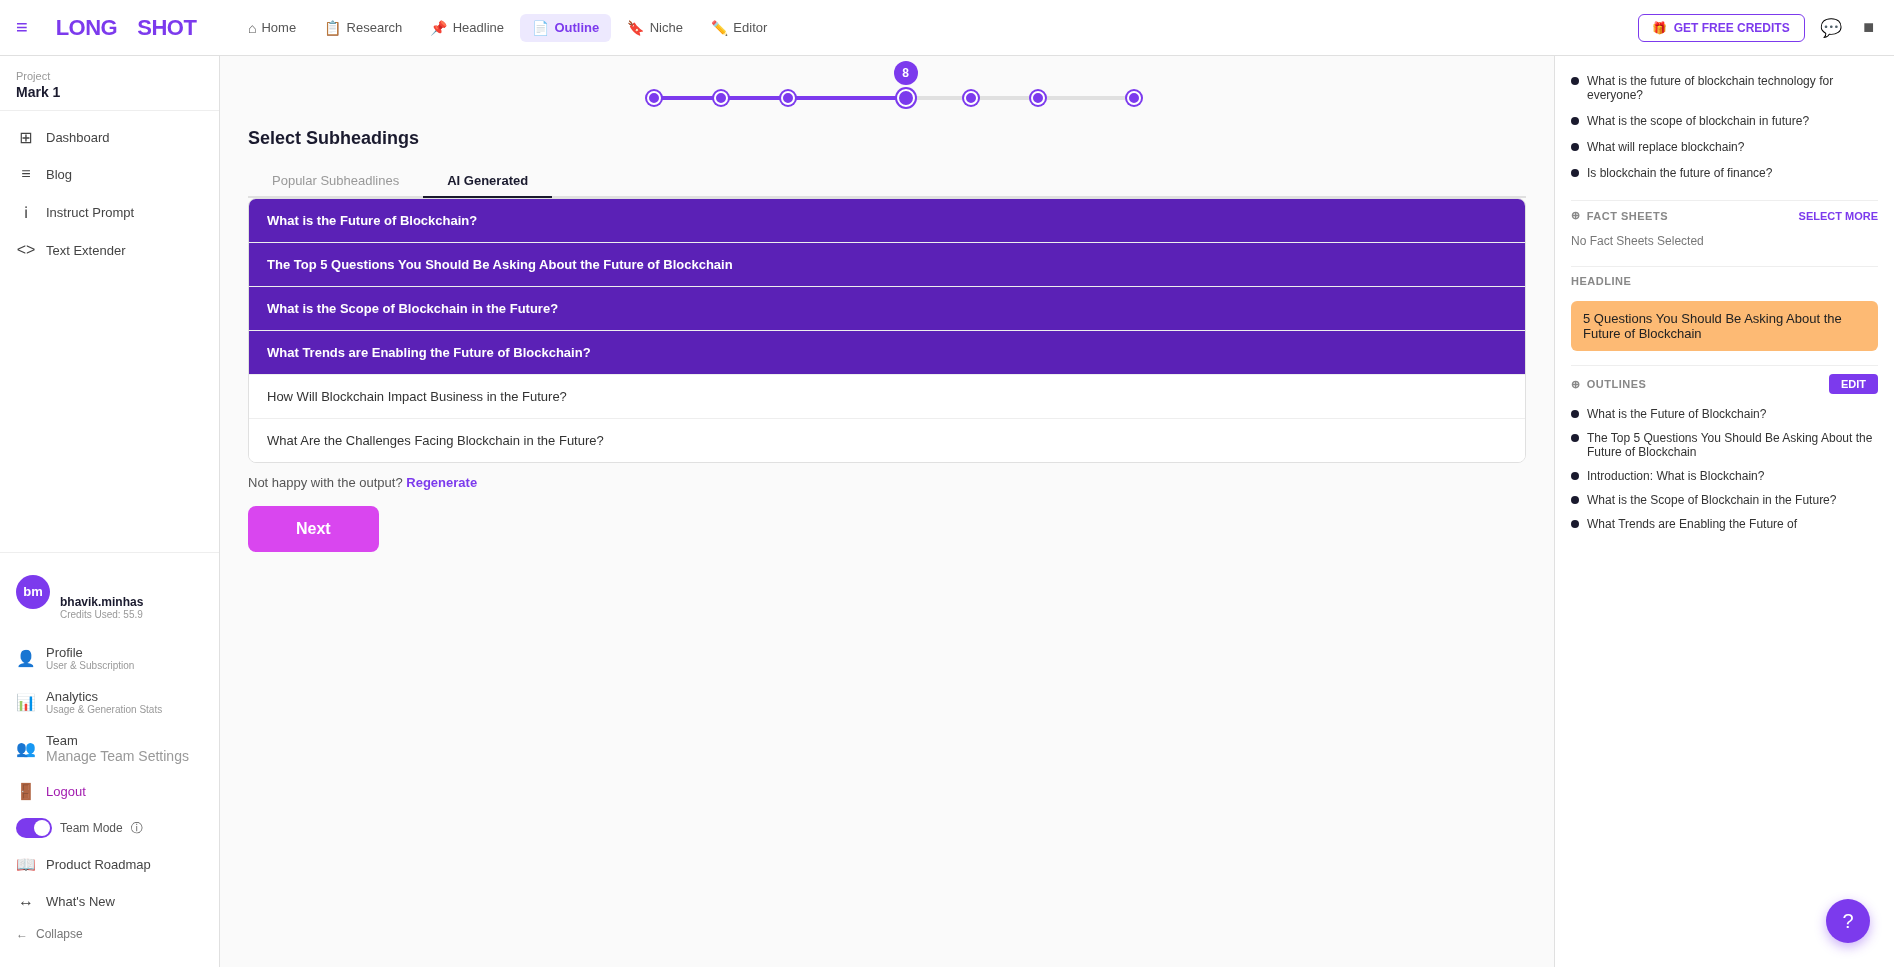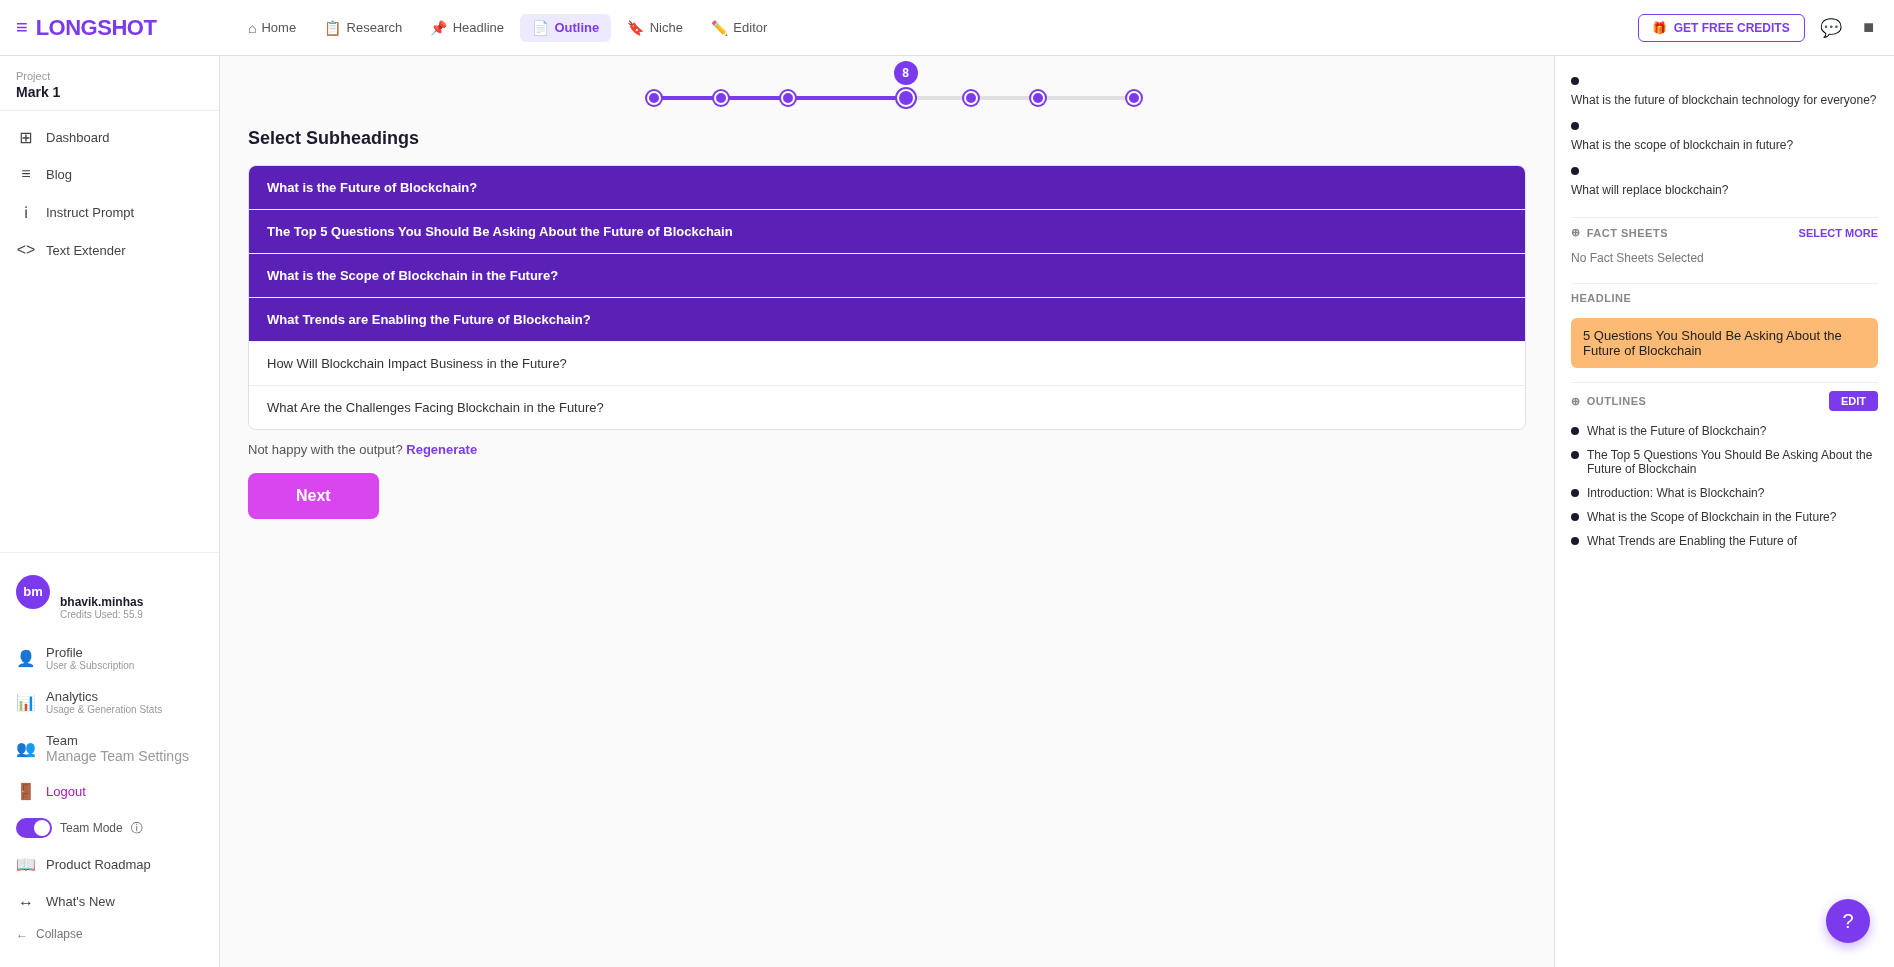--- a/index.html
+++ b/index.html
@@ -7,21 +7,21 @@
 
     
     .top-nav {
       display: flex; align-items: center; background: #fff;
       border-bottom: 1px solid #e0e0e0; height: 56px; padding: 0 16px;
       flex-shrink: 0; position: relative; z-index: 10;
     }
     .logo-area { display: flex; align-items: center; width: 220px; gap: 8px; }
     .logo-icon { color: #7c3aed; font-size: 20px; }
     .logo-text { font-size: 22px; font-weight: 800; color: #1a1a2e; letter-spacing: -0.5px; }
-    .logo-text span { color: #7c3aed; }
+    .logo-text span { color: #7c3aed; margin-left: 20px; }
     .nav-links { display: flex; align-items: center; gap: 4px; flex: 1; }
     .nav-item {
       display: flex; align-items: center; gap: 5px; padding: 6px 12px;
       border-radius: 6px; cursor: pointer; font-size: 13px; color: #555;
       text-decoration: none;
     }
     .nav-item.active { background: #ede9fe; color: #7c3aed; font-weight: 600; }
     .nav-icon { font-size: 14px; }
     .top-right { display: flex; align-items: center; gap: 12px; margin-left: auto; }
     .credits-btn {
@@ -108,21 +108,21 @@
       margin-top: 16px; background: #d946ef; color: #fff; border: none;
       padding: 14px 48px; border-radius: 8px; font-size: 16px; font-weight: 700;
       cursor: pointer;
     }
 
     
     .right-panel {
       width: 340px; background: #fff; border-left: 1px solid #e0e0e0;
       overflow-y: auto; padding: 12px 16px; flex-shrink: 0;
     }
-    .panel-question-item { display: flex; align-items: flex-start; gap: 8px; padding: 6px 0; font-size: 12px; color: #333; flex-direction: column; }
+    .panel-question-item { display: flex; align-items: flex-start; gap: 8px; padding: 6px 0; font-size: 12px; color: #333; }
     .bullet-dot { width: 8px; height: 8px; border-radius: 50%; background: #1a1a2e; flex-shrink: 0; margin-top: 3px; }
     .panel-section { margin-top: 14px; }
     .panel-section-header { display: flex; align-items: center; justify-content: space-between; padding: 8px 0; border-top: 1px solid #eee; }
     .panel-section-label { font-size: 11px; font-weight: 700; color: #888; letter-spacing: 0.5px; display: flex; align-items: center; gap: 6px; }
     .panel-section-action { font-size: 11px; color: #7c3aed; font-weight: 600; cursor: pointer; }
     .panel-section-content { font-size: 12px; color: #777; padding: 4px 0; }
     .panel-headline-box { background: #fdba74; border-radius: 6px; padding: 10px 12px; font-size: 13px; color: #222; font-weight: 500; margin-top: 6px; }
     .outlines-section { margin-top: 14px; }
     .outlines-header { display: flex; align-items: center; justify-content: space-between; padding: 8px 0; border-top: 1px solid #eee; }
     .outlines-label { font-size: 11px; font-weight: 700; color: #888; letter-spacing: 0.5px; display: flex; align-items: center; gap: 6px; }
@@ -290,20 +290,24 @@
           <div class="stepper-dot" style="left:66%"></div>
           <div class="stepper-dot" style="left:80%"></div>
           <div class="stepper-dot" style="left:100%"></div>
         </div>
       </div>
 
       
       <h2 class="section-title">Select Subheadings</h2>
 
       
+      <div class="tabs-row">
+        <button class="tab-btn">Popular Subheadlines</button>
+        <button class="tab-btn active">AI Generated</button>
+      </div>
 
       
       <div class="subheadings-list">
         <div class="subheading-item selected">What is the Future of Blockchain?</div>
         <div class="subheading-item selected">The Top 5 Questions You Should Be Asking About the Future of Blockchain</div>
         <div class="subheading-item selected">What is the Scope of Blockchain in the Future?</div>
         <div class="subheading-item selected">What Trends are Enabling the Future of Blockchain?</div>
         <div class="subheading-item">How Will Blockchain Impact Business in the Future?</div>
         <div class="subheading-item">What Are the Challenges Facing Blockchain in the Future?</div>
       </div>
@@ -326,20 +330,24 @@
           <span>What is the future of blockchain technology for everyone?</span>
         </div>
         <div class="panel-question-item">
           <span class="bullet-dot"></span>
           <span>What is the scope of blockchain in future?</span>
         </div>
         <div class="panel-question-item">
           <span class="bullet-dot"></span>
           <span>What will replace blockchain?</span>
         </div>
+        <div class="panel-question-item">
+          <span class="bullet-dot"></span>
+          <span>Is blockchain the future of finance?</span>
+        </div>
       </div>
 
       <div class="panel-section">
         <div class="panel-section-header">
           <div class="panel-section-label">
             <span>⊕</span>
             <span>FACT SHEETS</span>
           </div>
           <span class="panel-section-action">SELECT MORE</span>
         </div>

